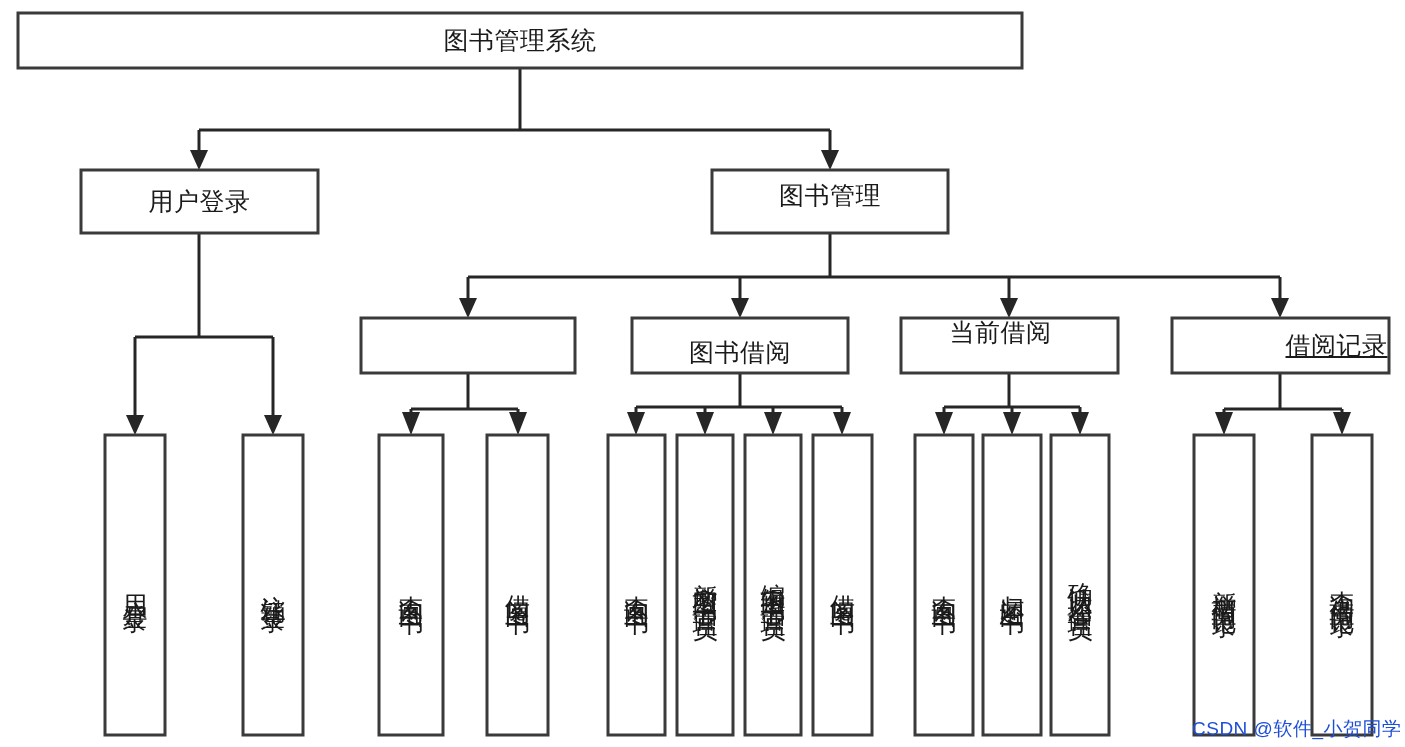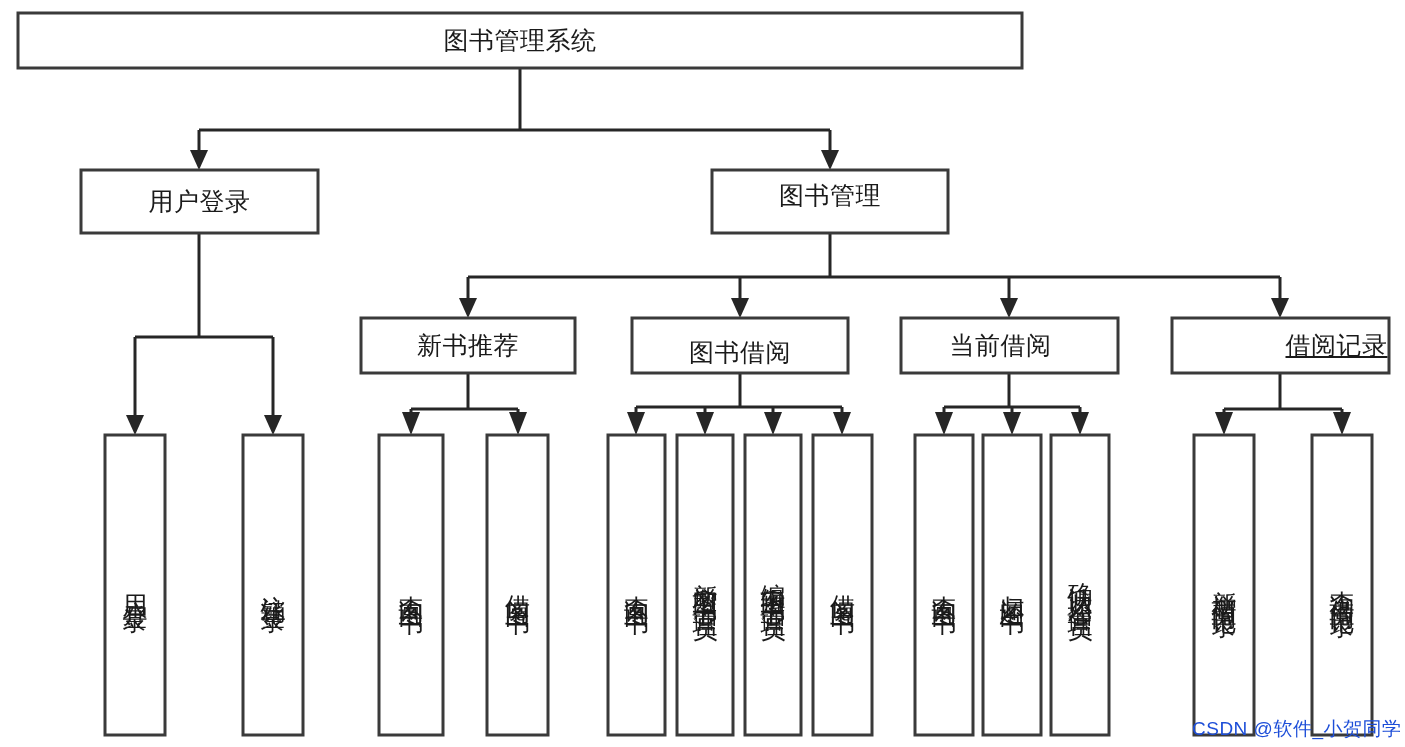--- a/index.html
+++ b/index.html
@@ -166,23 +166,22 @@
     <rect class="node-box-leaf" x="1051" y="435" width="58" height="300"></rect>
     <rect class="node-box-leaf" x="1194" y="435" width="60" height="300"></rect>
     <rect class="node-box-leaf" x="1312" y="435" width="60" height="300"></rect>
   </svg>
 
   <div class="node-label" style="left:18px; top:13px; width:1004px; height:55px;">图书管理系统</div>
 
   <div class="node-label" style="left:81px; top:170px; width:237px; height:63px;">用户登录</div>
   <div class="node-label" style="left:712px; top:164px; width:236px; height:63px;">图书管理</div>
 
-  <div class="node-label" style="left:361px; top:318px; width:214px; height:55px;">新书推荐</div>
   <div class="node-label" style="left:632px; top:318px; width:216px; height:68px;">图书借阅</div>
-  <div class="node-label" style="left:901px; top:318px; width:199px; height:55px;">当前借阅</div>
+  <div class="node-label" style="left:901px; top:305px; width:199px; height:55px;">当前借阅</div>
   <div class="node-label" style="left:1228px; top:318px; width:217px; height:55px;text-decoration:underline;">借阅记录</div>
 
   <div class="node-label vertical" style="left:105px; top:435px; width:60px; height:300px;">用户登录</div>
   <div class="node-label vertical" style="left:243px; top:435px; width:60px; height:300px;">注销登录</div>
   <div class="node-label vertical" style="left:379px; top:435px; width:64px; height:300px;">查询图书</div>
   <div class="node-label vertical" style="left:487px; top:435px; width:61px; height:300px;">借阅图书</div>
   <div class="node-label vertical" style="left:608px; top:435px; width:57px; height:300px;">查询图书</div>
   <div class="node-label vertical" style="left:677px; top:435px; width:56px; height:300px;">新增图书（管理员）</div>
   <div class="node-label vertical" style="left:745px; top:435px; width:56px; height:300px;">编辑图书（管理员）</div>
   <div class="node-label vertical" style="left:813px; top:435px; width:59px; height:300px;">借阅图书</div>

